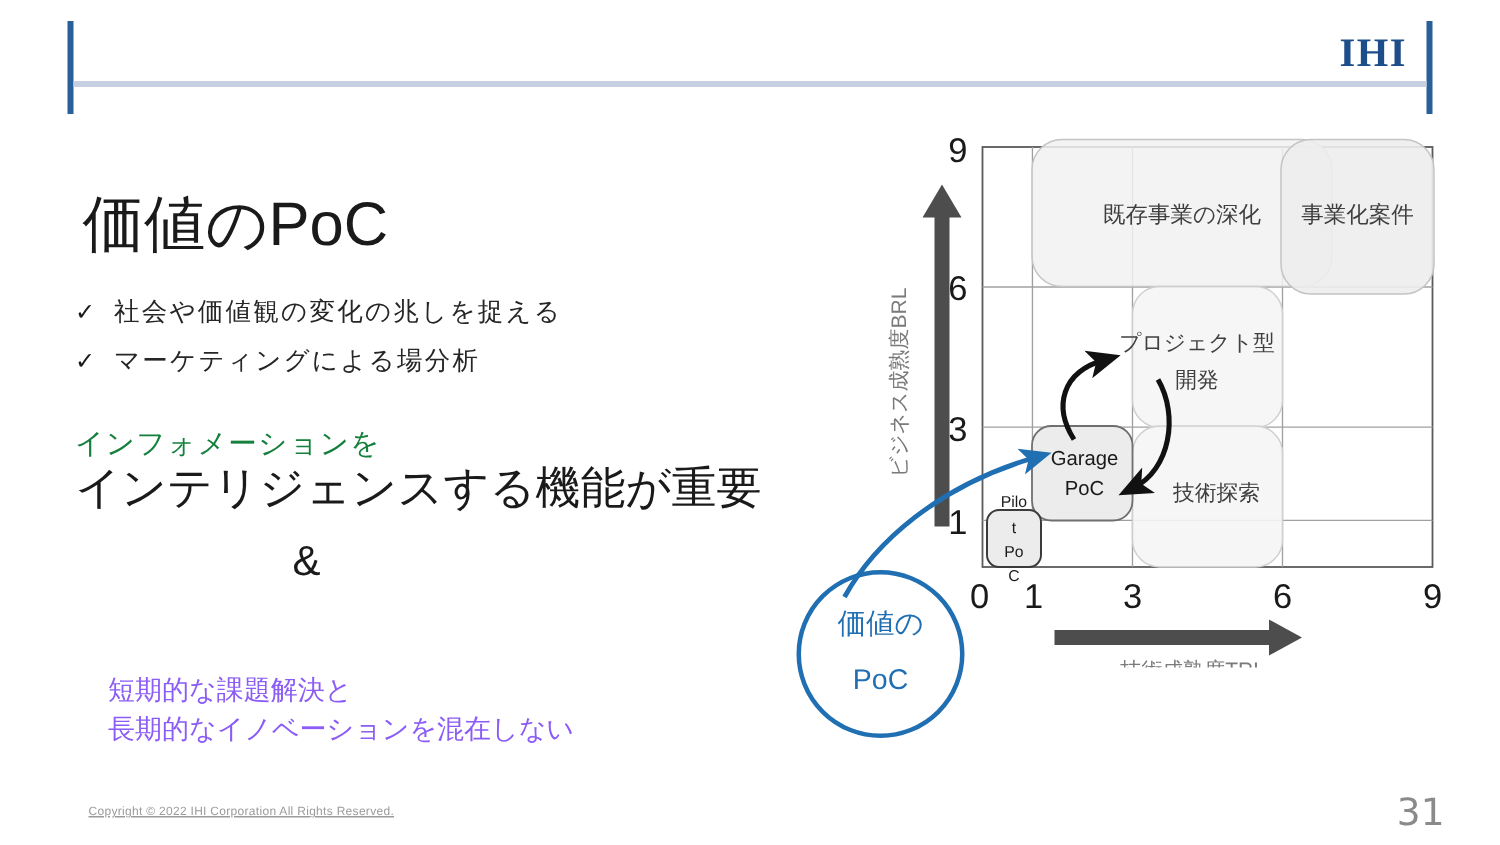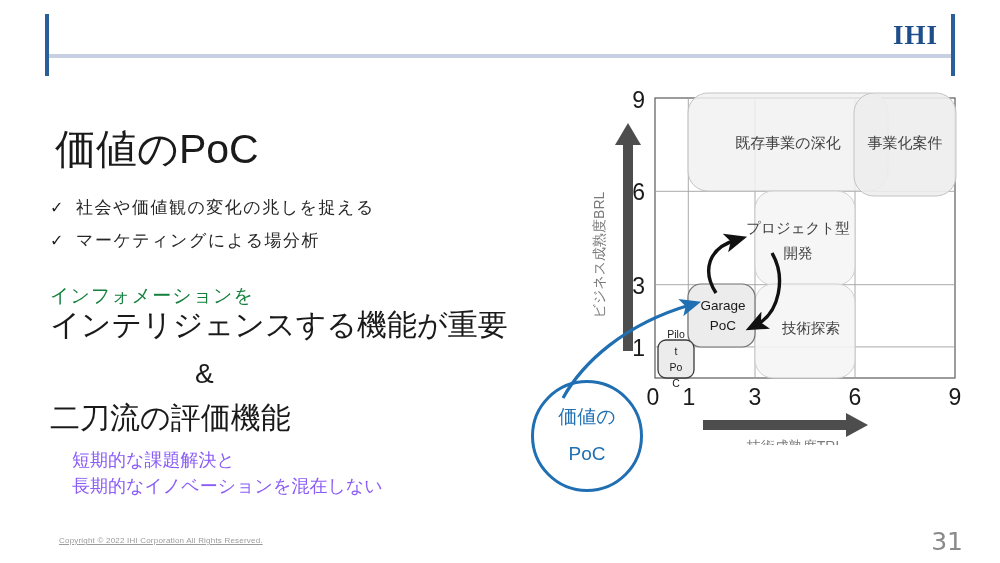--- a/index.html
+++ b/index.html
@@ -205,21 +205,20 @@
     </div>
     <div class="bullet">
       <span class="chk">✓</span>
       <span>マーケティングによる場分析</span>
     </div>
   </div>
 
   <div class="info-line">インフォメーションを</div>
   <div class="intel-line">インテリジェンスする機能が重要</div>
   <div class="amp">&amp;</div>
-  <div class="nitou-line">二刀流の評価機能</div>
   <div class="sub-lines">
     <div>短期的な課題解決と</div>
     <div>長期的なイノベーションを混在しない</div>
   </div>
 
   <div class="callout-circle">
     <span>価値の</span>
     <span>PoC</span>
   </div>
 

